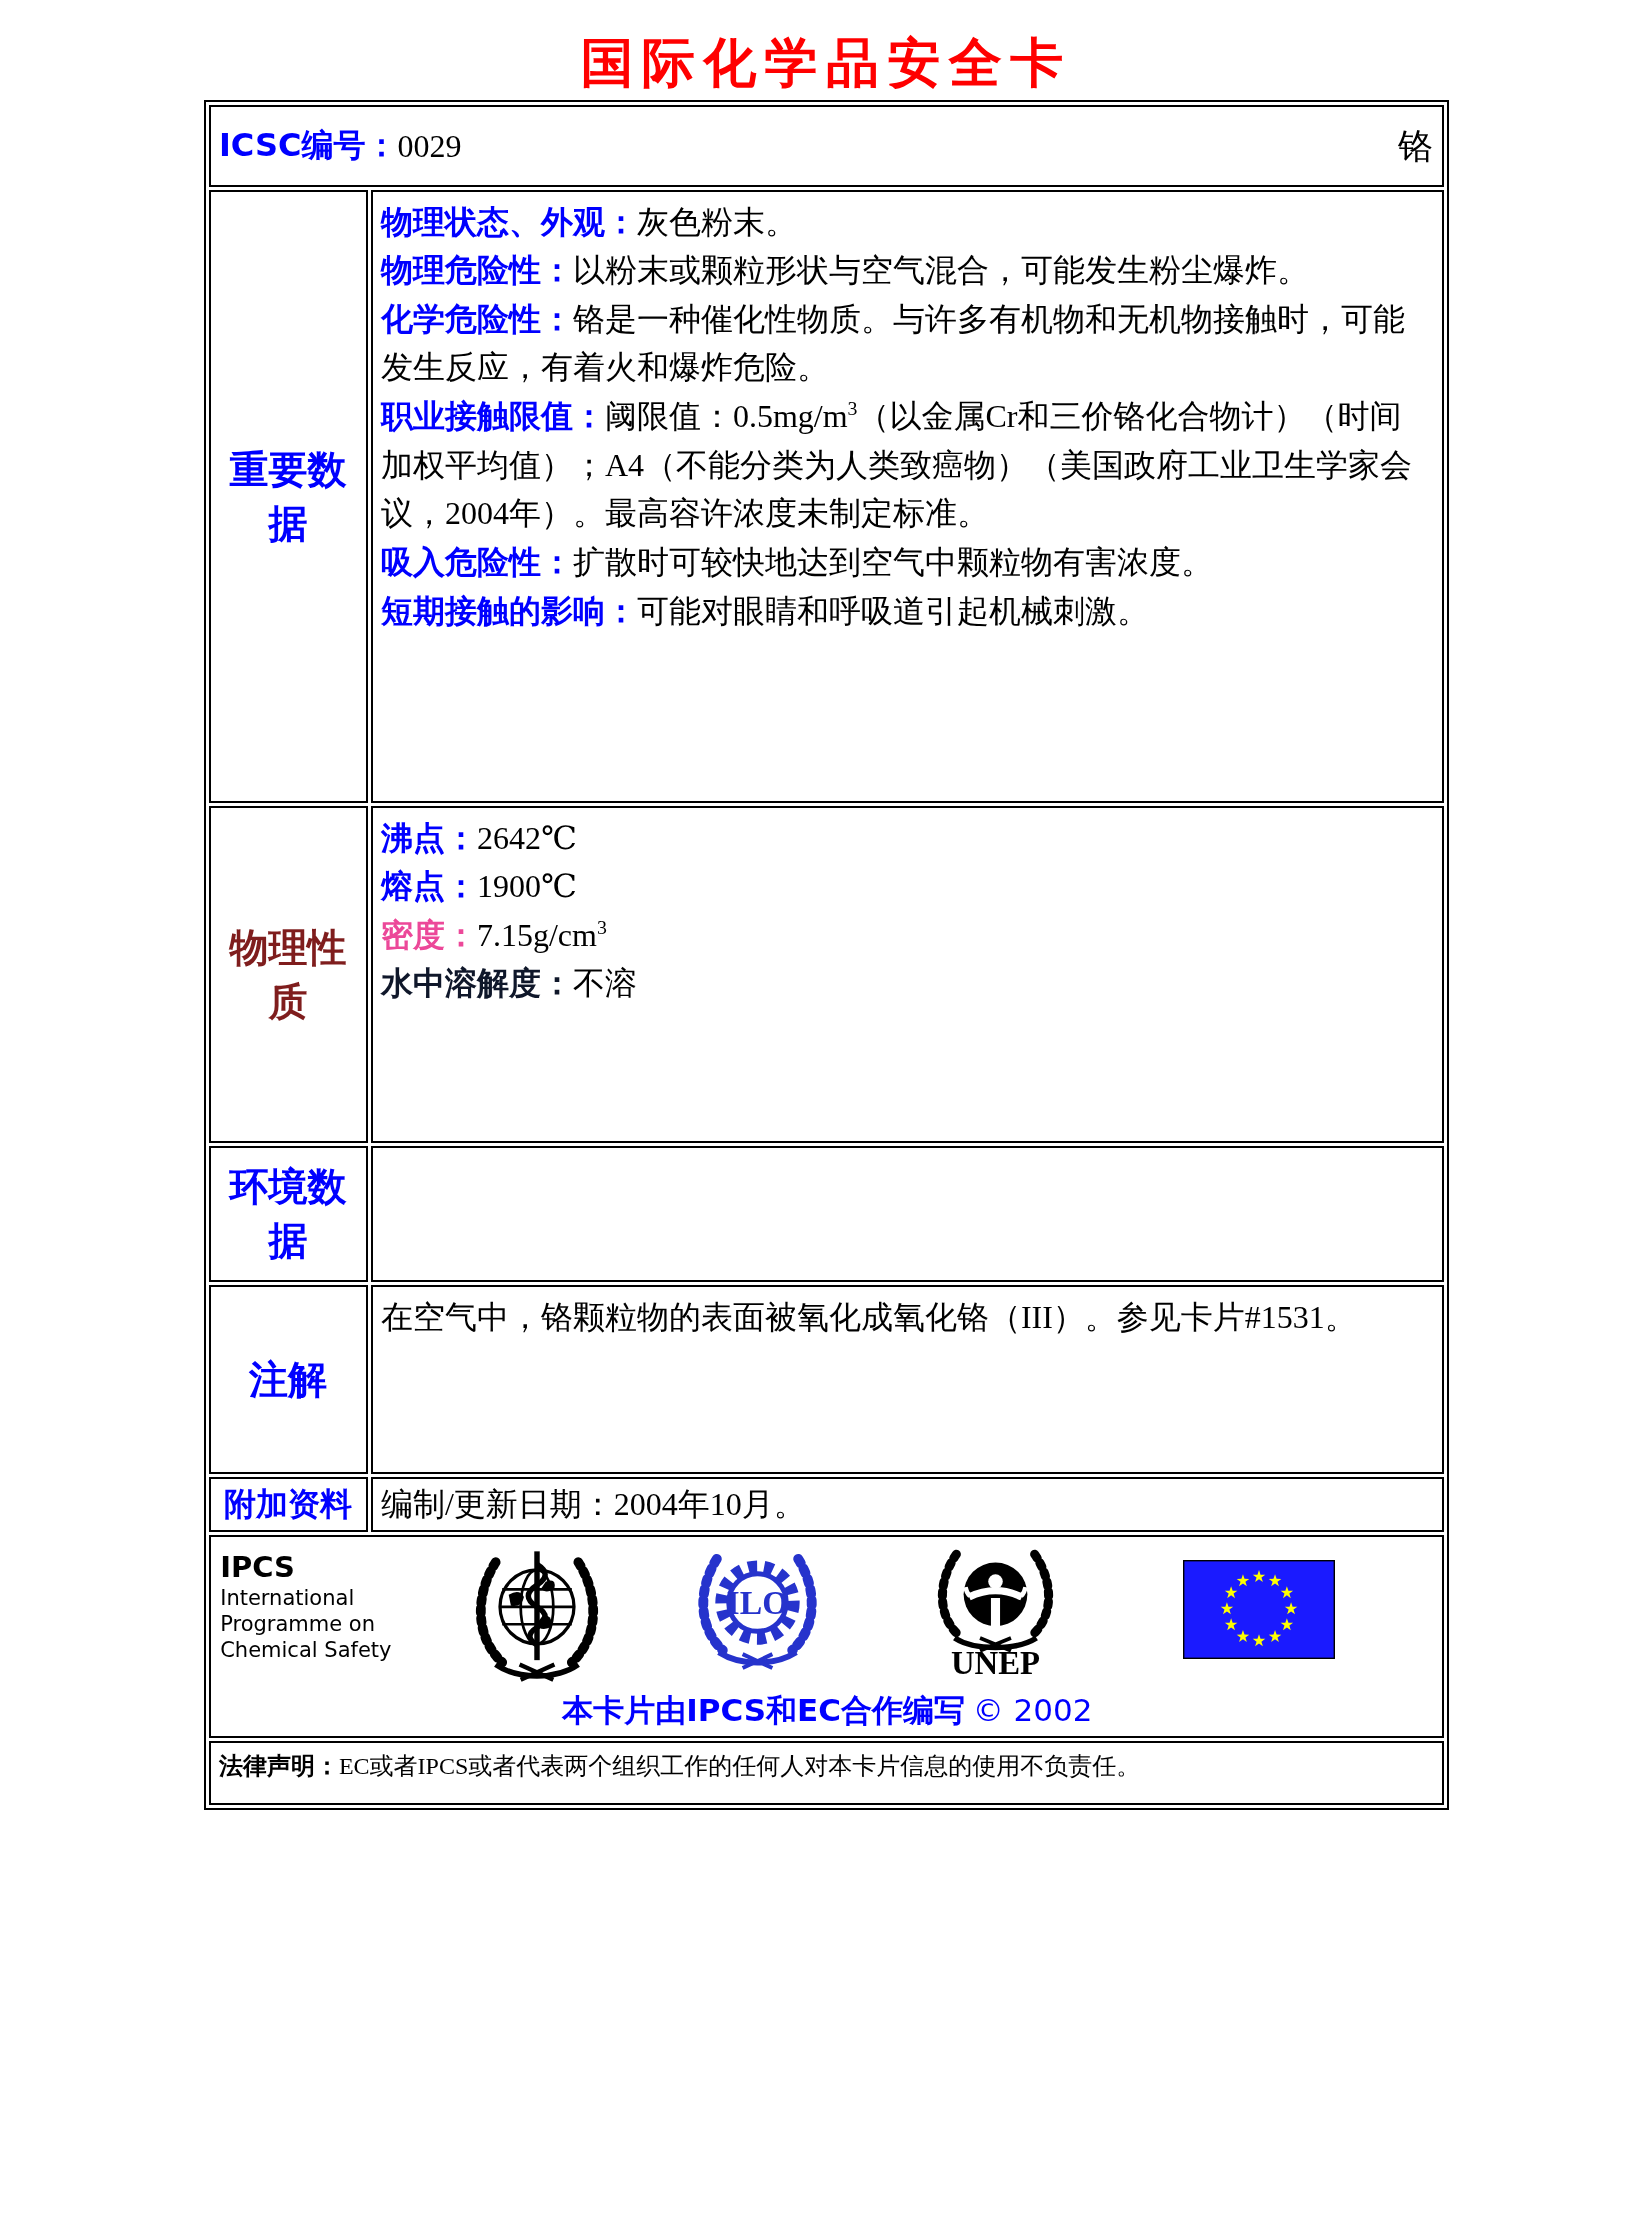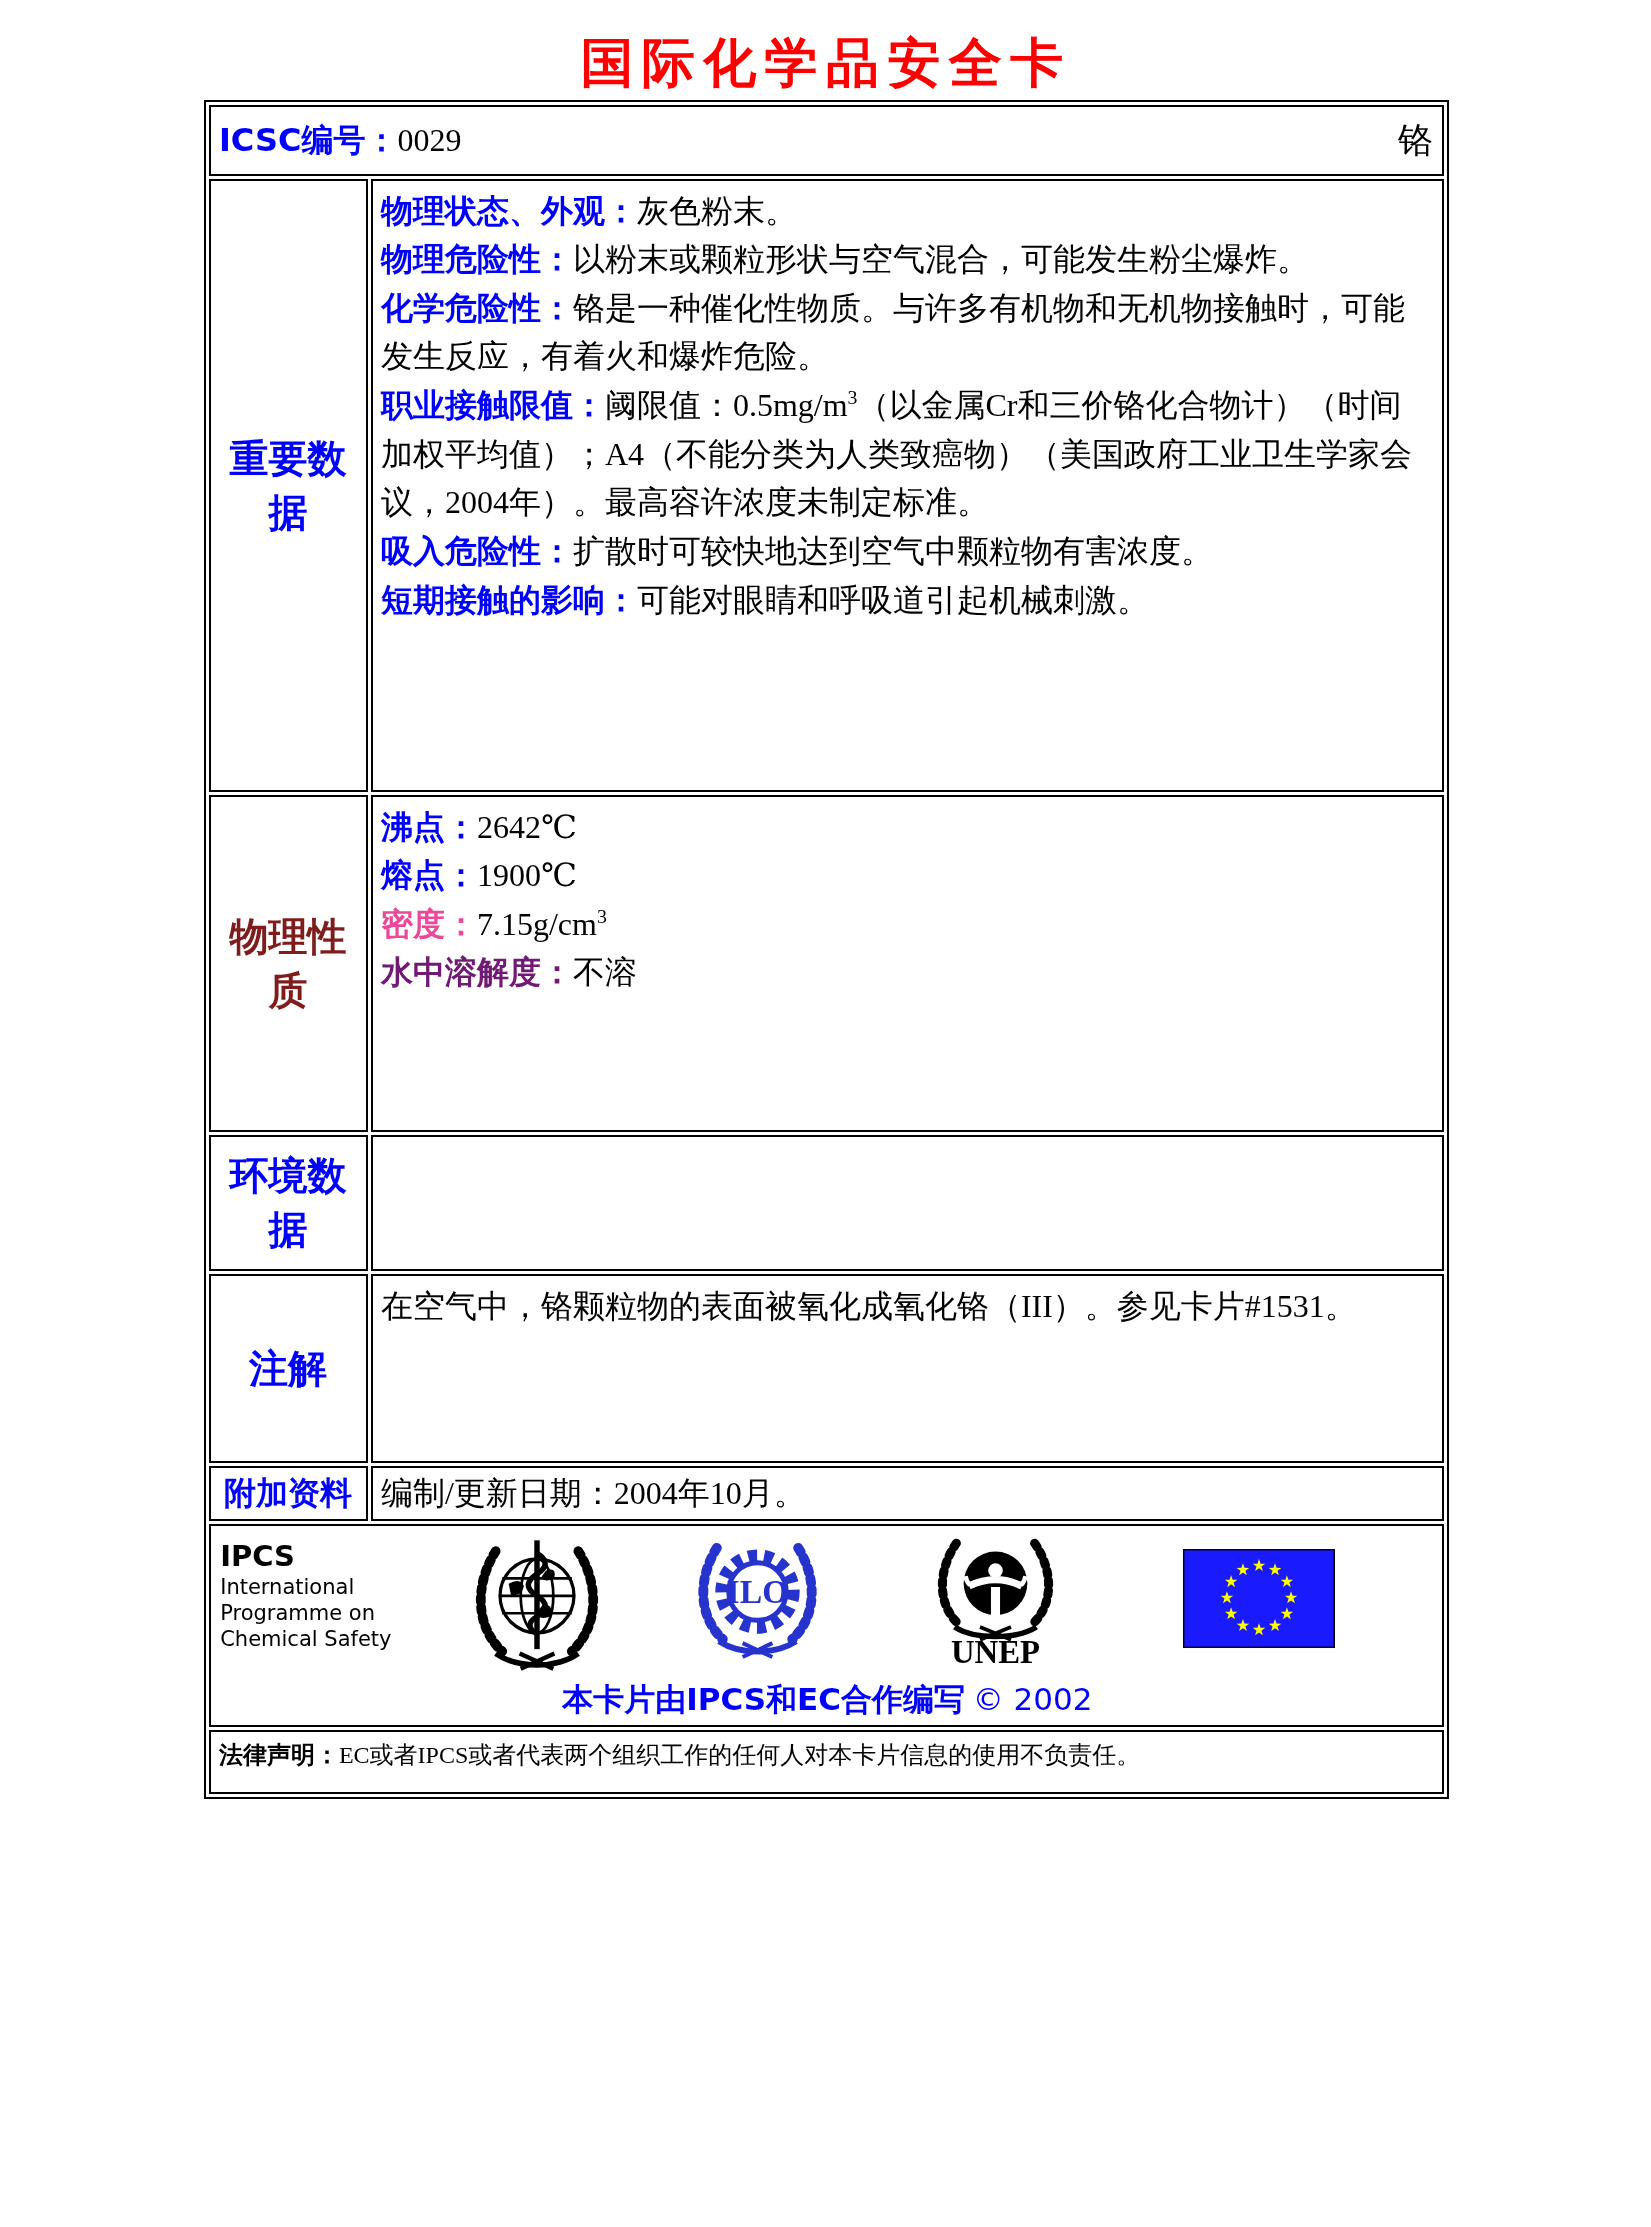--- a/index.html
+++ b/index.html
@@ -49,21 +49,21 @@
   }
   .inline-label {
     font-family: "DejaVu Sans", "Liberation Sans", sans-serif;
     font-weight: bold;
   }
   sup { font-size: 62%; }
   
   td.hdr { padding: 0 8.4px; }
   .hdr-flex {
     display: flex; align-items: center; justify-content: space-between;
-    height: 67px; font-size: 32px;
+    height: 78px; font-size: 32px;
   }
   .hdr-left { display:flex; align-items:center; }
   .chem-name { font-size: 35px; }
   
   td.logos-cell { padding: 9.7px 7px 4.2px 9.7px; }
   .logos-flex {
     display: flex; align-items: flex-start; justify-content: flex-start;
   }
   .ipcs-block {
     font-family: "DejaVu Sans", "Liberation Sans", sans-serif;
@@ -124,21 +124,21 @@
       <div><span class="inline-label" style="color:#0000FF;">短期接触的影响：</span><span>可能对眼睛和呼吸道引起机械刺激。</span></div>
     </td>
   </tr>
 
   <tr>
     <td class="sec-label" style="color:#7f1d1d; height:337px;">物理性质</td>
     <td class="content">
       <div><span class="inline-label" style="color:#0000FF;">沸点：</span><span>2642℃</span></div>
       <div><span class="inline-label" style="color:#0000FF;">熔点：</span><span>1900℃</span></div>
       <div><span class="inline-label" style="color:#ec4899;">密度：</span><span>7.15g/cm</span><sup>3</sup></div>
-      <div><span class="inline-label" style="color:#701a75;text-align:center;">水中溶解度：</span><span>不溶</span></div>
+      <div><span class="inline-label" style="color:#0f172a;text-align:center;">水中溶解度：</span><span>不溶</span></div>
     </td>
   </tr>
 
   <tr>
     <td class="sec-label" style="color:#0000FF; height:136px;">环境数据</td>
     <td class="content"></td>
   </tr>
 
   <tr>
     <td class="sec-label" style="color:#0000FF; height:189px;">注解</td>

